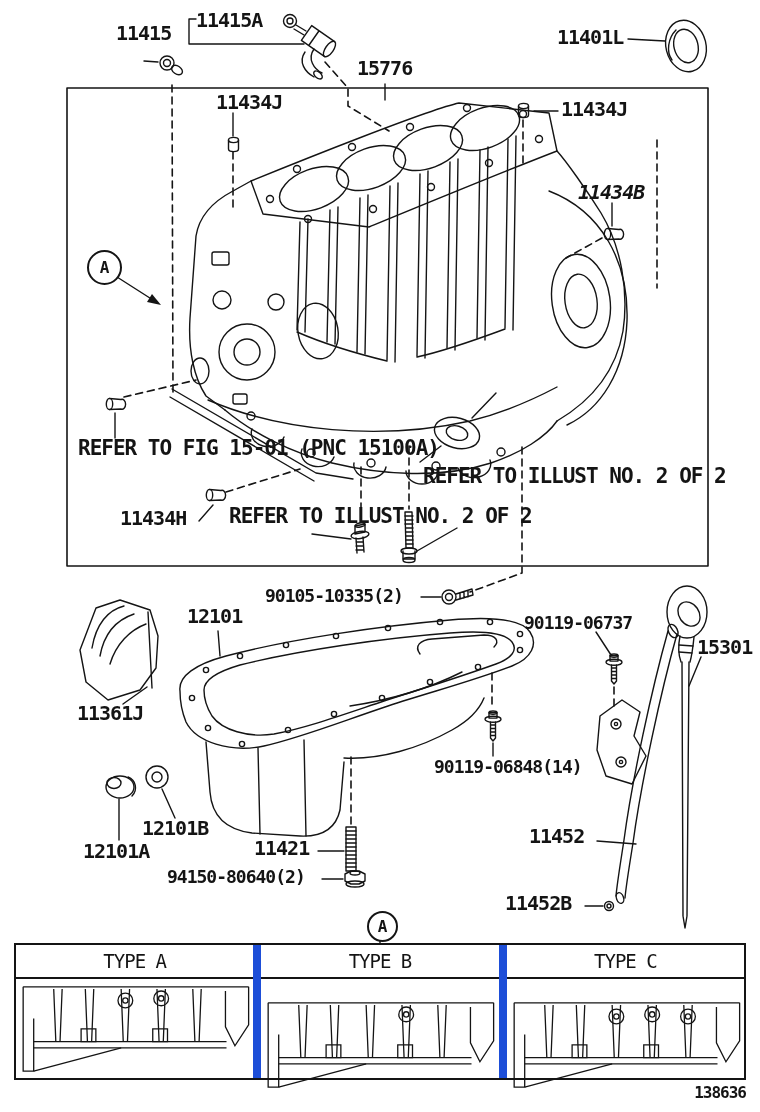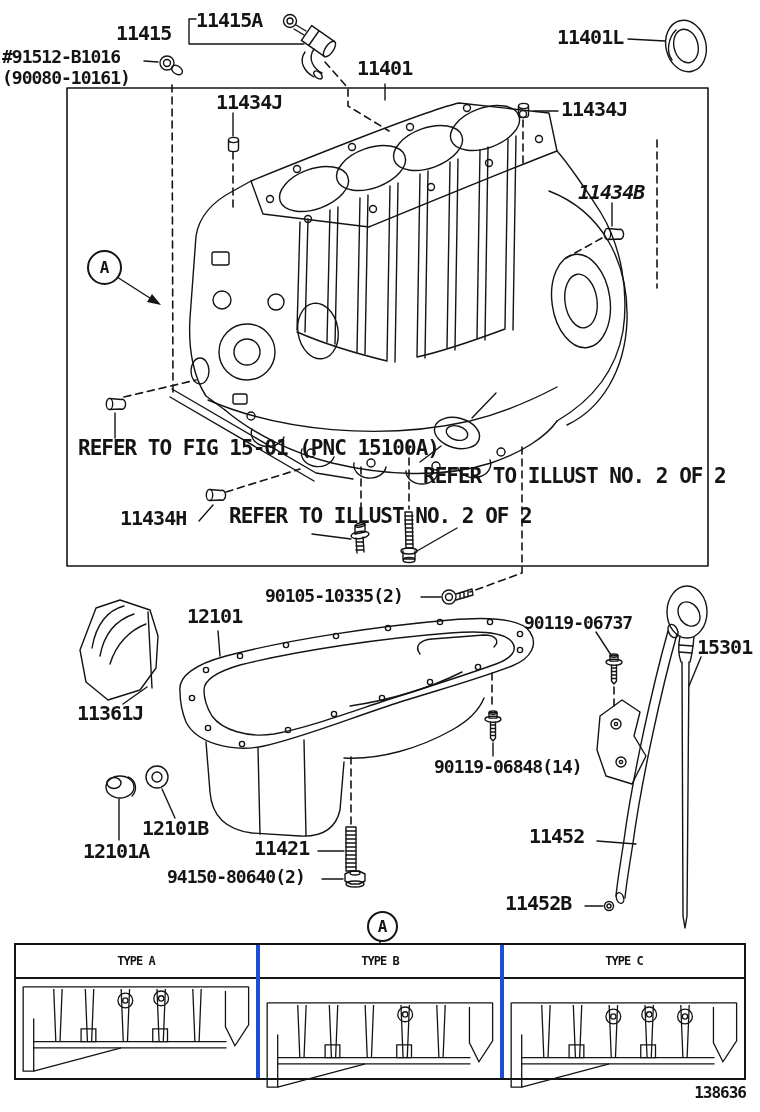--- a/index.html
+++ b/index.html
@@ -9,23 +9,23 @@
   .lbl{position:absolute;font-size:20px;font-weight:bold;line-height:21px;
        letter-spacing:-1px;white-space:pre-line;color:#141414;}
   .md{font-size:18px;}
   .ref{font-size:21px;font-weight:bold;line-height:21px;letter-spacing:-1px;}
   .marker{position:absolute;border:2px solid #141414;border-radius:50%;
           display:flex;align-items:center;justify-content:center;
           font-size:16px;font-weight:bold;background:#fff;}
   .type-table{position:absolute;left:14px;top:943px;width:732px;height:137px;
               border:2px solid #141414;display:flex;box-sizing:border-box;}
   .tcol{flex:1;display:flex;flex-direction:column;min-width:0;}
-  .tcol + .tcol{border-left:4px solid #1d4ed8;gap:16px;}
+  .tcol + .tcol{border-left:8px solid #1d4ed8;gap:16px;}
   .thead{height:32px;border-bottom:2px solid #141414;display:flex;align-items:center;
-         justify-content:center;font-size:12px;font-weight:bold;letter-spacing:-1px;}
+         justify-content:center;font-size:19px;font-weight:normal;letter-spacing:-1px;}
   .tbody{flex:1;position:relative;}
   .cell-art{position:absolute;left:4px;top:3px;width:236px;height:96px;}
   svg path, svg ellipse, svg circle, svg line, svg rect{vector-effect:non-scaling-stroke;}
 </style>
 </head>
 <body>
 
 <div id="page">
 
 <svg id="art" width="760" height="1112" viewBox="0 0 760 1112" fill="none" stroke="#141414" stroke-width="1.4" stroke-linecap="round" stroke-linejoin="round">
@@ -272,24 +272,22 @@
     <path d="M409,446 L409,509"></path>
     <path d="M522,447 L522,573 L470,592"></path>
     <path d="M492,673 L492,709"></path>
     <path d="M614,687 L614,710"></path>
     <path d="M351,757 L351,825"></path>
   </g>
 </svg>
 
 <div class="lbl" style="left:116px;top:23px;width:70px;text-align:left;">11415</div>
 <div class="lbl" style="left:196px;top:10px;">11415A</div>
-<div class="lbl md" style="left:2px;top:46px;">#91512-B1016
- (90080-10161)</div>
 <div class="lbl" style="left:557px;top:27px;">11401L</div>
-<div class="lbl" style="left:357px;top:58px;">11401</div>
+<div class="lbl" style="left:357px;top:58px;">15776</div>
 <div class="lbl" style="left:216px;top:92px;">11434J</div>
 <div class="lbl" style="left:561px;top:99px;">11434J</div>
 <div class="lbl" style="left:578px;top:182px;font-style:italic;">11434B</div>
 <div class="ref" style="position:absolute;left:78px;top:438px;">REFER TO
 FIG 15-01
 (PNC 15100A)</div>
 <div class="lbl" style="left:120px;top:508px;">11434H</div>
 <div class="ref" style="position:absolute;left:229px;top:506px;">REFER TO
 ILLUST NO.
 2 OF 2</div>

